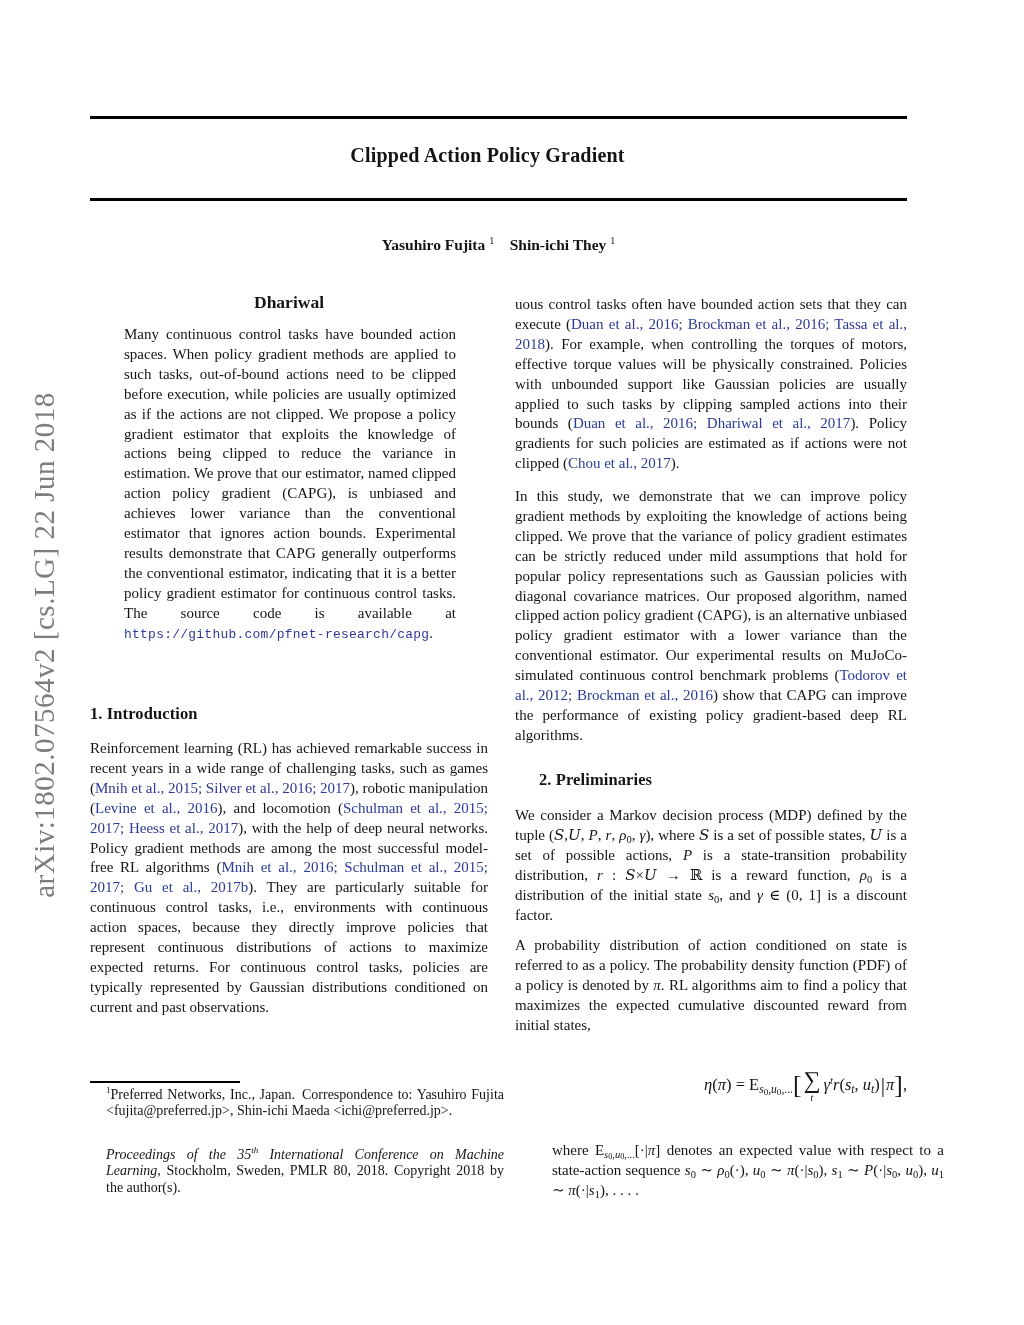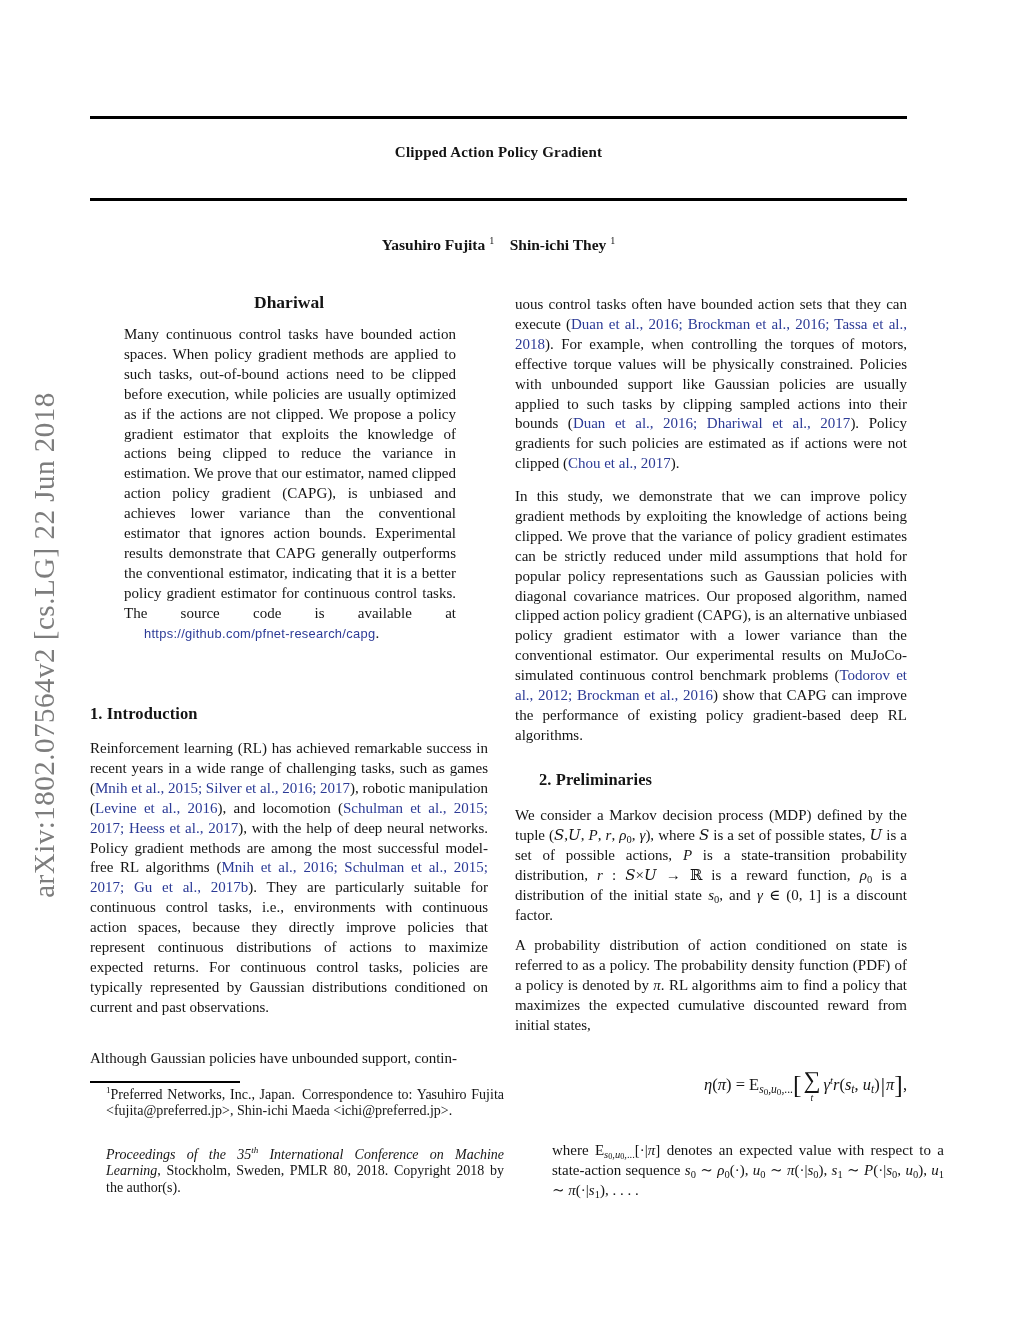--- a/index.html
+++ b/index.html
@@ -7,22 +7,22 @@
     width:1024px;height:1325px;position:relative;overflow:hidden;
     font-family:"Liberation Serif","DejaVu Serif",serif;color:#141414;
     -webkit-font-smoothing:antialiased;
   }
   .page{position:absolute;inset:0;}
   .rule{position:absolute;background:#000;}
   .rule-top{left:90px;top:116px;width:817px;height:3px;}
   .rule-mid{left:90px;top:198px;width:817px;height:3px;}
   .fn-rule{left:90px;top:1081px;width:150px;height:1.5px;}
   .title{
-    position:absolute;left:90px;top:144px;width:817px;text-align:center;
-    font-size:15px;font-weight:bold;letter-spacing:0.2px;
+    position:absolute;left:79px;top:144px;width:817px;text-align:center;
+    font-size:20px;font-weight:bold;letter-spacing:0.2px;
   }
   .authors{
     position:absolute;left:90px;top:236px;width:817px;text-align:center;
     font-size:15.5px;
   }
   .banner{
     position:absolute;left:44px;top:645px;white-space:nowrap;
     transform:translate(-50%,-50%) rotate(-90deg);
     font-size:29px;color:var(--banner-gray,#7d7d7d);letter-spacing:0.5px;
   }
@@ -52,22 +52,22 @@
   .equation{
     position:absolute;left:515px;top:1062px;width:392px;text-align:right;
     font-size:16.5px;line-height:46px;
   }
   .where-p{left:515px;top:1141px;width:392px;margin-left:37px;}
 
   
   .st-link{color:var(--link,#2b3a96);}
   .st-mlink{
     color:var(--link,#2b3a96);
-    font-family:Liberation Sans, sans-serif;
-    font-size:0.86em;letter-spacing:0.3px;margin-left:20px;
+    font-family:Liberation Mono, monospace;
+    font-size:0.86em;letter-spacing:0.3px;
   }
   .st-i{font-style:italic;}
   .st-b{font-weight:bold;}
   .st-cal{font-style:italic;font-family:"DejaVu Serif",serif;}
   .st-sup{vertical-align:super;font-size:0.65em;line-height:0;}
   .st-sub{vertical-align:-0.28em;font-size:0.7em;line-height:0;}
   .st-sub2{vertical-align:-0.52em;font-size:0.55em;line-height:0;}
   .st-bigbr{font-size:1.55em;vertical-align:-0.13em;line-height:0;}
   .st-bigbar{font-size:1.3em;vertical-align:-0.08em;line-height:0;padding:0 1px;}
   .st-sum{
@@ -88,21 +88,20 @@
   <div class="title">Clipped Action Policy Gradient</div>
   <div class="rule rule-mid"></div>
 
   <div class="authors"><span class="st-b">Yasuhiro Fujita </span><span class="st-sup">1</span><span> </span><span class="st-b">Shin-ichi They </span><span class="st-sup">1</span></div>
 
   <div class="heading-center abstract-head">Dhariwal</div>
   <div class="para abstract-body"><span>Many continuous control tasks have bounded action spaces. When policy gradient methods are applied to such tasks, out-of-bound actions need to be clipped before execution, while policies are usually optimized as if the actions are not clipped. We propose a policy gradient estimator that exploits the knowledge of actions being clipped to reduce the variance in estimation. We prove that our estimator, named clipped action policy gradient (CAPG), is unbiased and achieves lower variance than the conventional estimator that ignores action bounds. Experimental results demonstrate that CAPG generally outperforms the conventional estimator, indicating that it is a better policy gradient estimator for continuous control tasks. The source code is available at </span><span class="st-mlink">https://github.com/pfnet-research/capg</span><span>.</span></div>
 
   <div class="heading-left sec1-head">1. Introduction</div>
   <div class="para intro-p1"><span>Reinforcement learning (RL) has achieved remarkable success in recent years in a wide range of challenging tasks, such as games (</span><span class="st-link">Mnih et al., 2015; Silver et al., 2016; 2017</span><span>), robotic manipulation (</span><span class="st-link">Levine et al., 2016</span><span>), and locomotion (</span><span class="st-link">Schulman et al., 2015; 2017; Heess et al., 2017</span><span>), with the help of deep neural networks. Policy gradient methods are among the most successful model-free RL algorithms (</span><span class="st-link">Mnih et al., 2016; Schulman et al., 2015; 2017; Gu et al., 2017b</span><span>). They are particularly suitable for continuous control tasks, i.e., environments with continuous action spaces, because they directly improve policies that represent continuous distributions of actions to maximize expected returns. For continuous control tasks, policies are typically represented by Gaussian distributions conditioned on current and past observations.</span></div>
-  <div class="para intro-p2"><span>Although Gaussian policies have unbounded support, contin-</span></div>
 
   <div class="rule fn-rule"></div>
   <div class="para small footnote"><span class="st-sup">1</span><span>Preferred Networks, Inc., Japan. Correspondence to: Yasuhiro Fujita &lt;fujita@preferred.jp&gt;, Shin-ichi Maeda &lt;ichi@preferred.jp&gt;.</span></div>
   <div class="para small proceedings"><span class="st-i">Proceedings of the 35</span><span class="st-sup st-i">th</span><span class="st-i"> International Conference on Machine Learning</span><span>, Stockholm, Sweden, PMLR 80, 2018. Copyright 2018 by the author(s).</span></div>
 
   <div class="para rc-p1"><span>uous control tasks often have bounded action sets that they can execute (</span><span class="st-link">Duan et al., 2016; Brockman et al., 2016; Tassa et al., 2018</span><span>). For example, when controlling the torques of motors, effective torque values will be physically constrained. Policies with unbounded support like Gaussian policies are usually applied to such tasks by clipping sampled actions into their bounds (</span><span class="st-link">Duan et al., 2016; Dhariwal et al., 2017</span><span>). Policy gradients for such policies are estimated as if actions were not clipped (</span><span class="st-link">Chou et al., 2017</span><span>).</span></div>
   <div class="para rc-p2"><span>In this study, we demonstrate that we can improve policy gradient methods by exploiting the knowledge of actions being clipped. We prove that the variance of policy gradient estimates can be strictly reduced under mild assumptions that hold for popular policy representations such as Gaussian policies with diagonal covariance matrices. Our proposed algorithm, named clipped action policy gradient (CAPG), is an alternative unbiased policy gradient estimator with a lower variance than the conventional estimator. Our experimental results on MuJoCo-simulated continuous control benchmark problems (</span><span class="st-link">Todorov et al., 2012; Brockman et al., 2016</span><span>) show that CAPG can improve the performance of existing policy gradient-based deep RL algorithms.</span></div>
 
   <div class="heading-left sec2-head">2. Preliminaries</div>
   <div class="para prelim-p1"><span>We consider a Markov decision process (MDP) defined by the tuple (</span><span class="st-cal">S</span><span>,</span><span class="st-cal">U</span><span>, </span><span class="st-i">P</span><span>, </span><span class="st-i">r</span><span>, </span><span class="st-i">ρ</span><span class="st-sub">0</span><span>, </span><span class="st-i">γ</span><span>), where </span><span class="st-cal">S</span><span> is a set of possible states, </span><span class="st-cal">U</span><span> is a set of possible actions, </span><span class="st-i">P</span><span> is a state-transition probability distribution, </span><span class="st-i">r</span><span> : </span><span class="st-cal">S</span><span>×</span><span class="st-cal">U</span><span> → ℝ is a reward function, </span><span class="st-i">ρ</span><span class="st-sub">0</span><span> is a distribution of the initial state </span><span class="st-i">s</span><span class="st-sub">0</span><span>, and </span><span class="st-i">γ</span><span> ∈ (0, 1] is a discount factor.</span></div>

